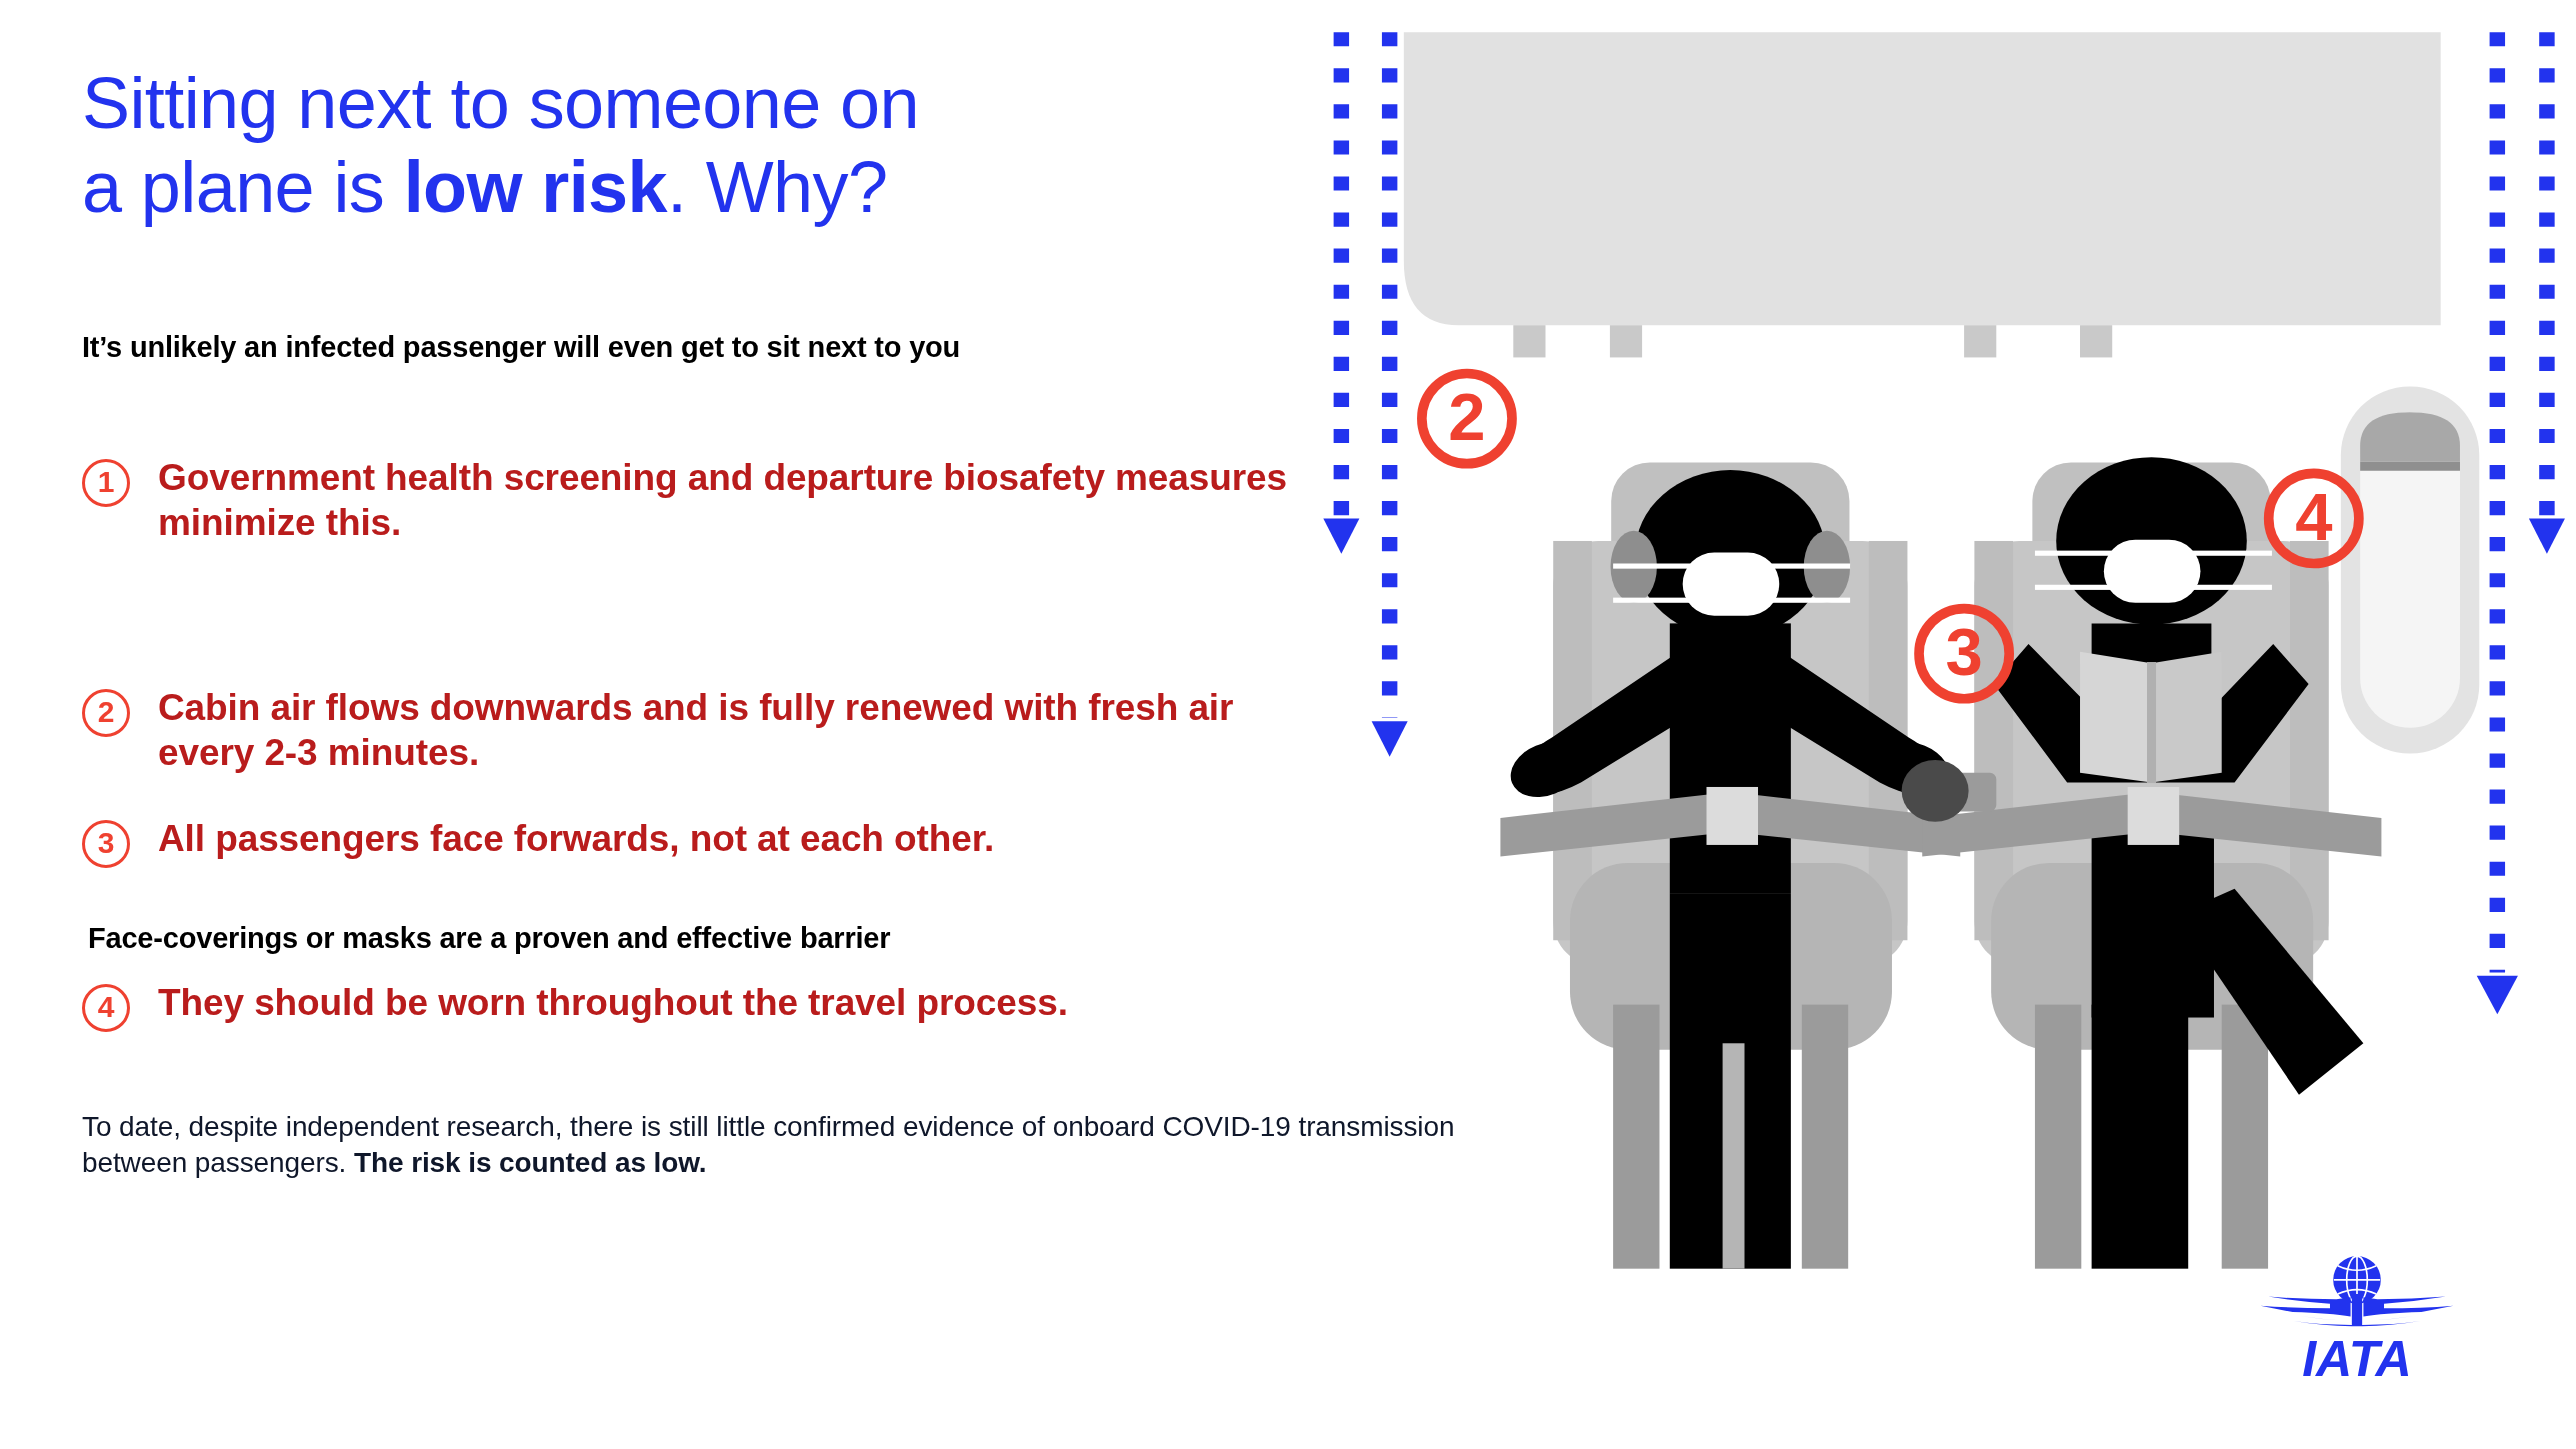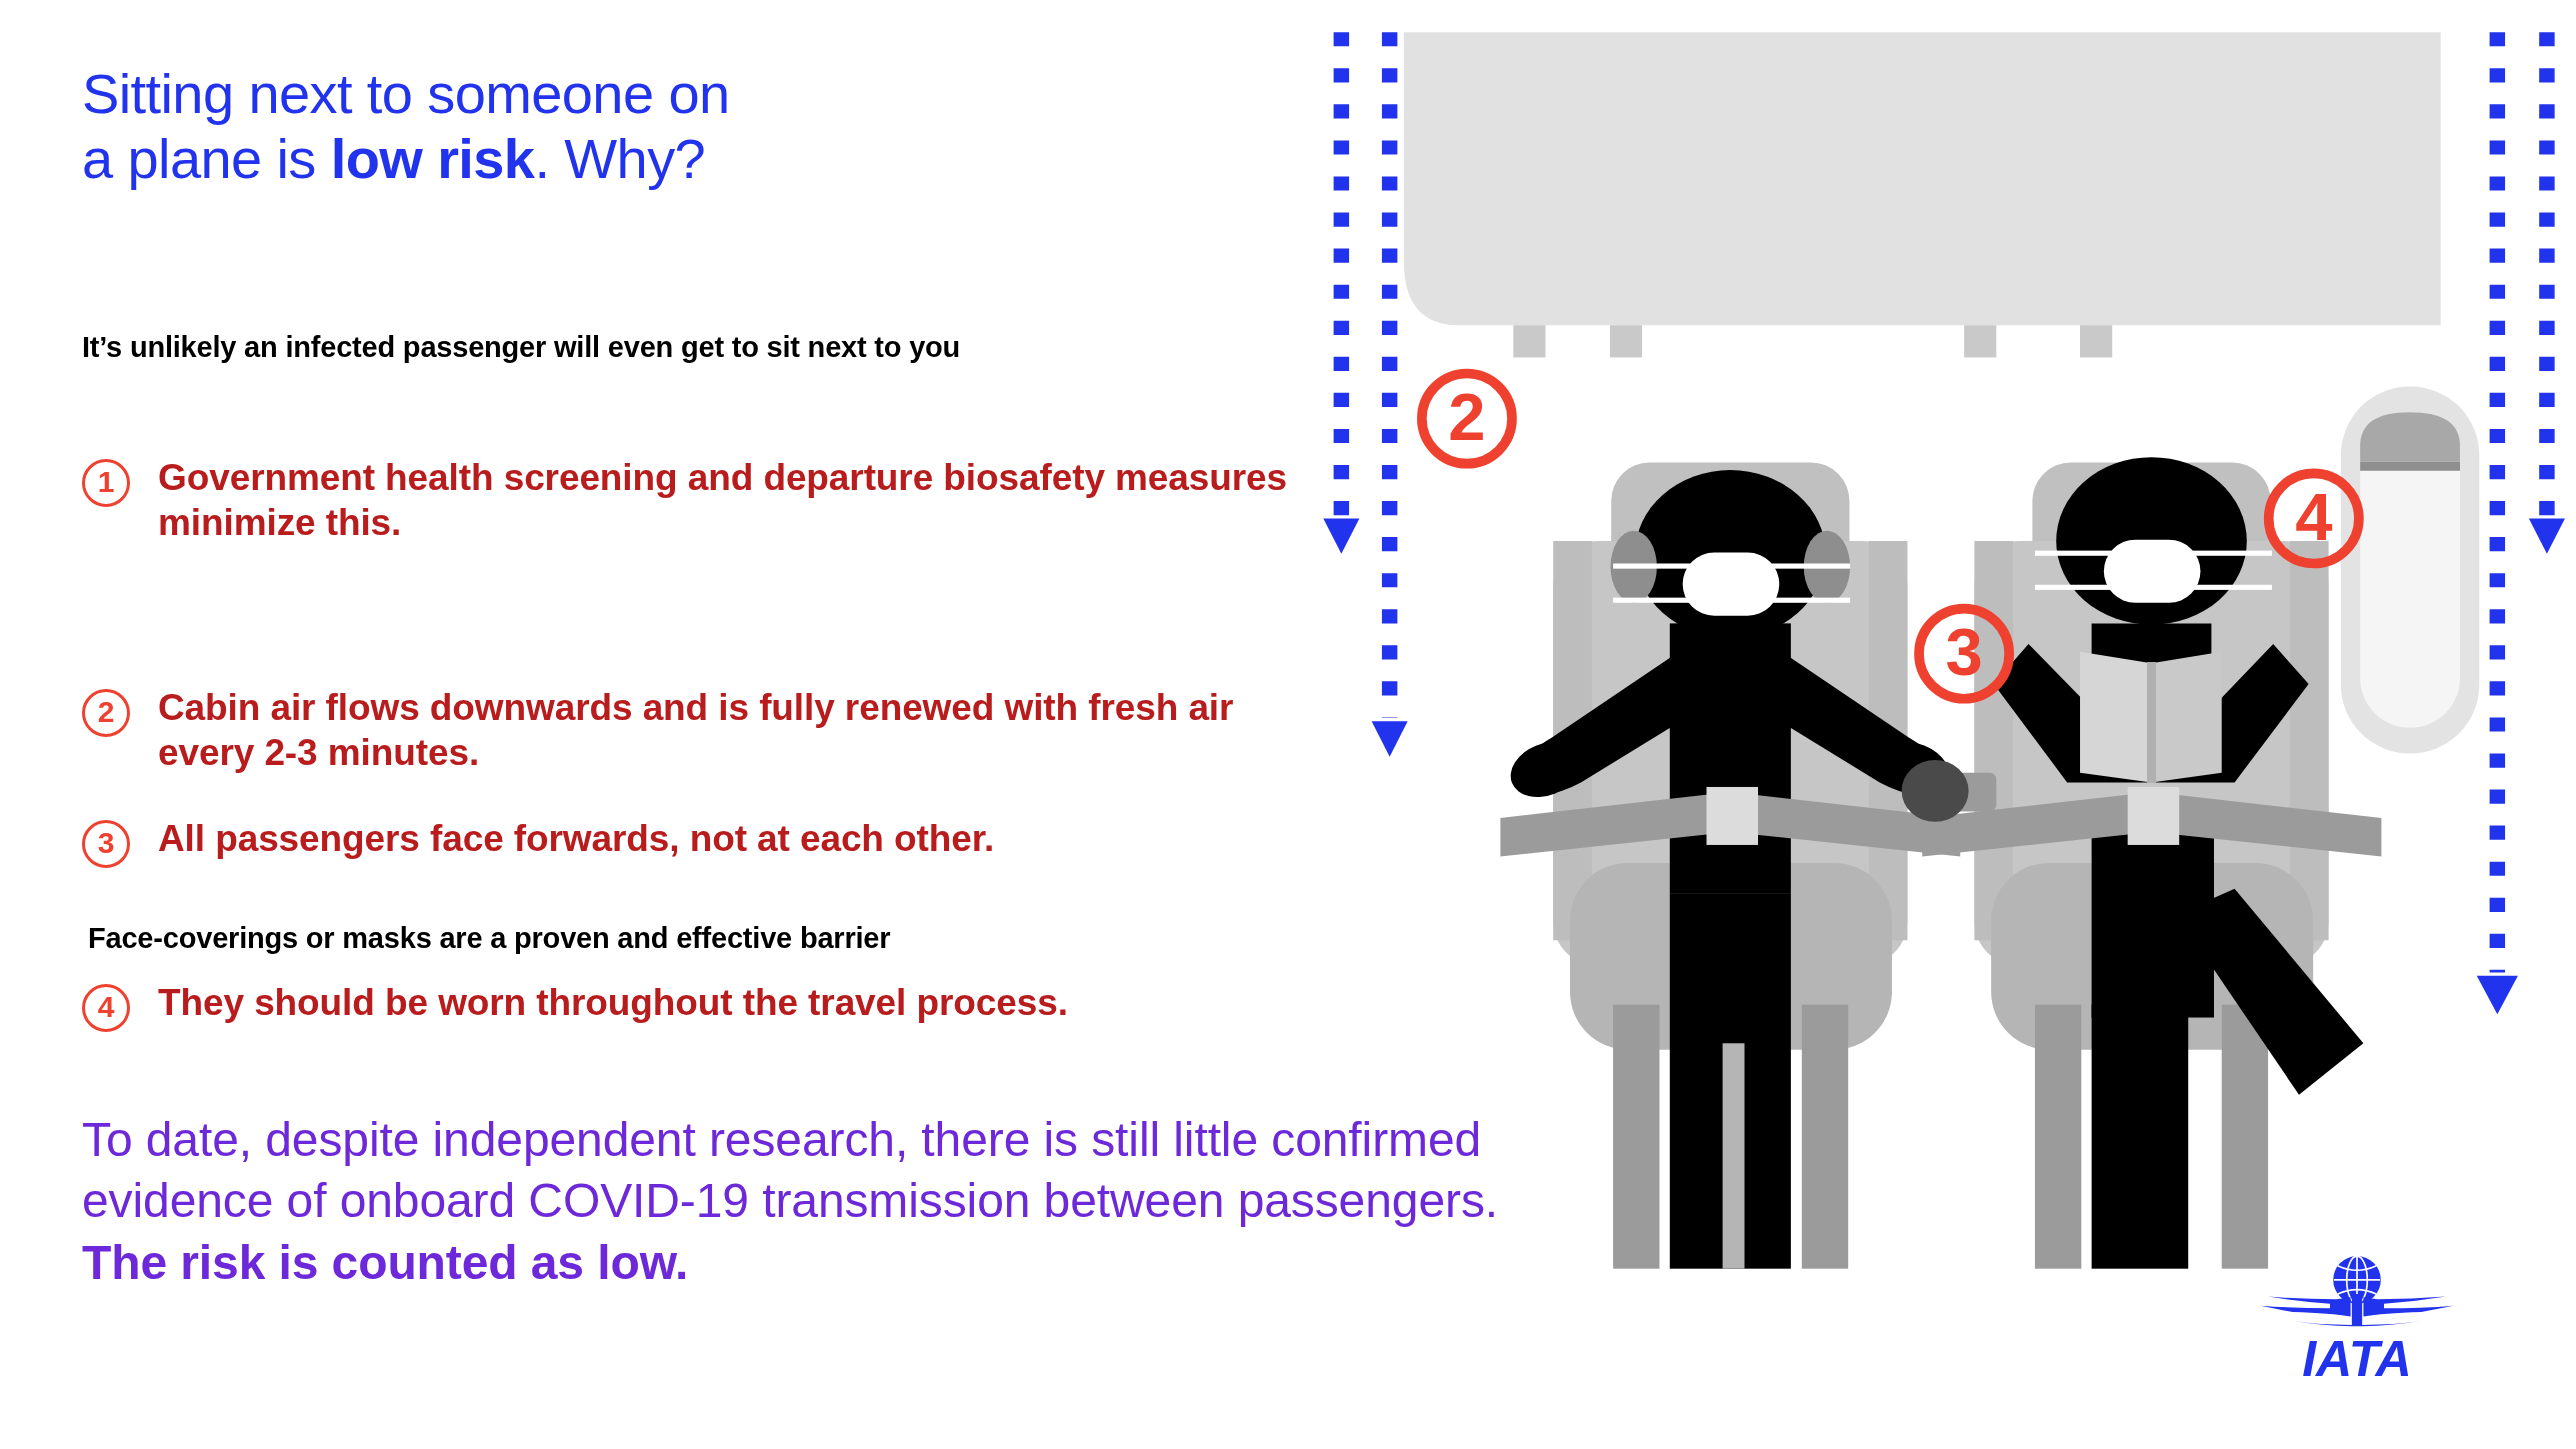--- a/index.html
+++ b/index.html
@@ -3,21 +3,21 @@
 <meta charset="utf-8">
 <style>
   html,body{margin:0;padding:0;background:#ffffff;}
   body{width:2576px;height:1449px;position:relative;overflow:hidden;
        font-family:"Liberation Sans", sans-serif;}
 
   
   #text-col{position:absolute;left:0;top:0;width:1533px;height:1449px;}
 
   .headline{position:absolute;left:82px;top:62px;width:1288px;
-            color:#2233ee;font-size:56px;line-height:1.16;font-weight:400;
+            color:#2233ee;font-size:72px;line-height:1.16;font-weight:400;
             letter-spacing:-0.6px;}
   .headline .bold{font-weight:700;}
 
   .sec-head{position:absolute;left:82px;color:#000000;
             font-size:29px;font-weight:700;line-height:1.22;letter-spacing:-0.2px;}
   #sec-head-1{top:330px;width:1095px;}
   #sec-head-2{top:613px;left:88px;width:1191px;}
   #sec-head-3{top:921px;left:88px;width:1481px;}
 
   .item{position:absolute;left:82px;}
@@ -26,21 +26,21 @@
        font-size:30px;font-weight:600;line-height:40px;text-align:center;}
   .item-txt{position:absolute;left:76px;top:-3.9px;width:1159px;color:#b91c1c;
             font-size:37px;line-height:1.22;font-weight:700;letter-spacing:-0.1px;}
 
   #item-1{top:459px;}
   #item-2{top:689px;}
   #item-3{top:820px;}
   #item-4{top:984px;}
 
   .footnote{position:absolute;left:82px;top:1109px;width:1455px;
-            color:#6d28d9;font-size:48px;line-height:1.28;font-weight:400;
+            color:#0f172a;font-size:28px;line-height:1.28;font-weight:400;
             letter-spacing:-0.1px;}
   .footnote .bold{font-weight:700;}
 
   
   #illo{position:absolute;left:1320px;top:0;width:1256px;height:1449px;}
 
   
   #iata-logo{position:absolute;left:2254px;top:1249px;width:206px;height:148px;}
 </style>
 </head>

